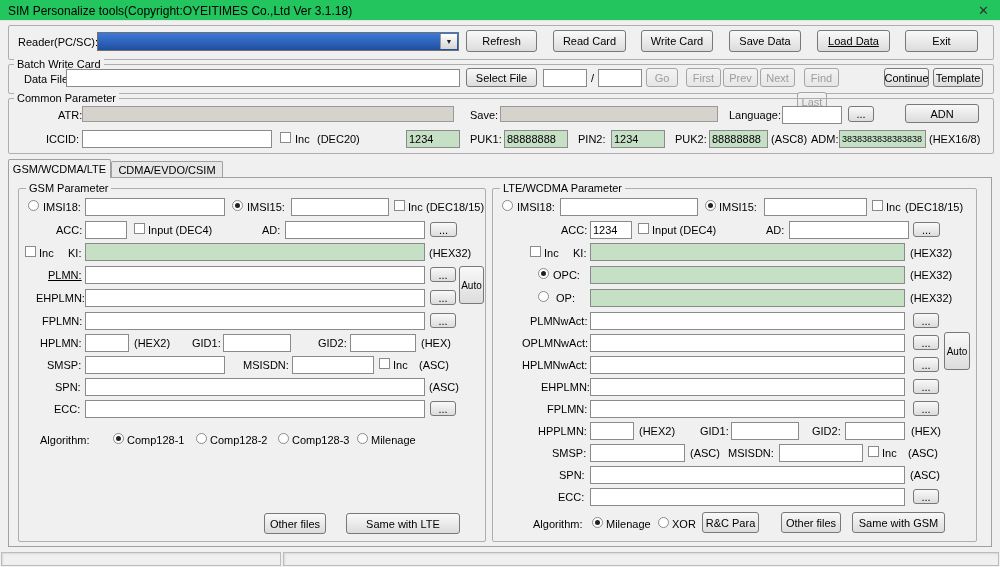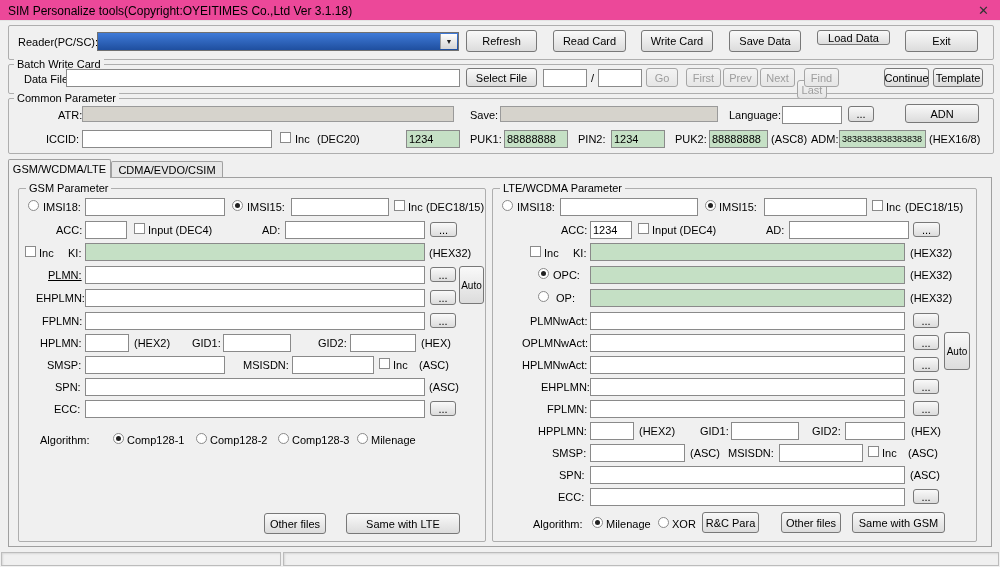--- a/index.html
+++ b/index.html
@@ -1,18 +1,18 @@
 <!DOCTYPE html>
 <html lang="en"><head>
 <meta charset="utf-8">
 <style>
   html,body{margin:0;padding:0;}
   body{font-family:"Liberation Sans",sans-serif;background:#9a9a9a;}
   #win{position:relative;width:1000px;height:567px;background:#f0f0f0;font-size:11px;color:#000;overflow:hidden;}
-  .titlebar{position:absolute;left:0;top:0;width:1000px;height:20px;background:#ec4899;border-bottom:1px solid #e3e3e3;}
+  .titlebar{position:absolute;left:0;top:0;width:1000px;height:20px;background:#22c55e;border-bottom:1px solid #e3e3e3;}
   .title-text{position:absolute;left:8px;top:4px;font-size:12px;white-space:nowrap;}
   .close{position:absolute;right:9px;top:3px;width:15px;height:15px;font-size:13px;line-height:15px;text-align:center;color:#333;cursor:pointer;}
   .grp{position:absolute;border:1px solid #aeaeae;border-radius:2px;}
   .grp-label{position:absolute;background:#f0f0f0;padding:0 3px;white-space:nowrap;line-height:12px;}
   .lbl{position:absolute;white-space:nowrap;line-height:12px;}
   .small{font-size:10px;}
   .inp{position:absolute;background:#fff;border:1px solid #8a8a8a;padding:8px 2px;font-family:inherit;font-size:11px;margin:0;box-sizing:border-box;}
   .green{background:#c5e0c5;}
   .grayf{position:absolute;background:#d6d3cc;border:1px solid #9a9a9a;box-sizing:border-box;}
   .btn{position:absolute;border:1px solid #787878;border-radius:3px;background:linear-gradient(#f9f9f9,#dcdcdc);font-family:inherit;font-size:11px;color:#000;display:flex;align-items:center;justify-content:center;padding:0;margin:0;cursor:pointer;box-sizing:border-box;}
@@ -41,36 +41,36 @@
   <div class="grp" style="left:8px;top:25px;width:984px;height:33px;"></div>
   <div class="lbl" style="left:18px;top:36px;">Reader(PC/SC):</div>
   <div class="combo" style="left:97px;top:32px;width:362px;height:19px;">
     <span></span>
     <span class="combo-btn">▼</span>
   </div>
   <button class="btn" style="left:466px;top:30px;width:71px;height:22px;">Refresh</button>
   <button class="btn" style="left:553px;top:30px;width:73px;height:22px;">Read Card</button>
   <button class="btn" style="left:641px;top:30px;width:72px;height:22px;">Write Card</button>
   <button class="btn" style="left:729px;top:30px;width:72px;height:22px;">Save Data</button>
-  <button class="btn" style="left:817px;top:30px;width:73px;height:15px;">Load Data</button>
+  <button class="btn" style="left:817px;top:30px;width:73px;height:22px;text-decoration:underline;">Load Data</button>
   <button class="btn" style="left:905px;top:30px;width:73px;height:22px;">Exit</button>
 
   <div class="grp" style="left:8px;top:64px;width:984px;height:28px;"></div>
   <div class="grp-label" style="left:14px;top:58px;">Batch Write Card</div>
   <div class="lbl" style="left:24px;top:73px;">Data File:</div>
   <input class="inp" style="left: 66px; top: 69px; width: 394px; height: 17px;">
   <button class="btn" style="left:466px;top:68px;width:71px;height:19px;">Select File</button>
   <input class="inp" style="left: 543px; top: 69px; width: 44px; height: 17px;">
   <div class="lbl" style="left:591px;top:72px;">/</div>
   <input class="inp" style="left: 598px; top: 69px; width: 44px; height: 17px;">
   <button class="btn dis" style="left:646px;top:68px;width:32px;height:19px;">Go</button>
   <button class="btn dis" style="left:686px;top:68px;width:35px;height:19px;">First</button>
   <button class="btn dis" style="left:723px;top:68px;width:35px;height:19px;">Prev</button>
   <button class="btn dis" style="left:760px;top:68px;width:35px;height:19px;">Next</button>
-  <button class="btn dis" style="left:797px;top:68px;width:30px;height:19px;margin-top:12px;">Last</button>
+  <button class="btn dis" style="left:797px;top:80px;width:30px;height:19px;margin-top:12px;">Last</button>
   <button class="btn dis" style="left:804px;top:68px;width:35px;height:19px;">Find</button>
   <button class="btn" style="left:884px;top:68px;width:45px;height:19px;">Continue</button>
   <button class="btn" style="left:933px;top:68px;width:50px;height:19px;">Template</button>
 
   <div class="grp" style="left:8px;top:98px;width:984px;height:54px;"></div>
   <div class="grp-label" style="left:14px;top:92px;">Common Parameter</div>
   <div class="lbl" style="left:58px;top:109px;">ATR:</div>
   <div class="grayf" style="left:82px;top:106px;width:372px;height:16px;"></div>
   <div class="lbl" style="left:470px;top:109px;">Save:</div>
   <div class="grayf" style="left:500px;top:106px;width:218px;height:16px;"></div>

